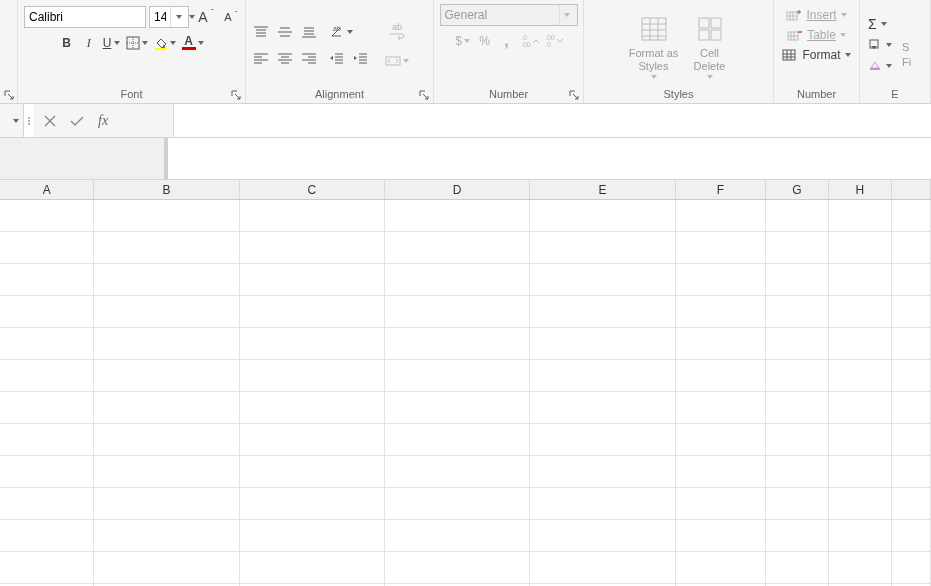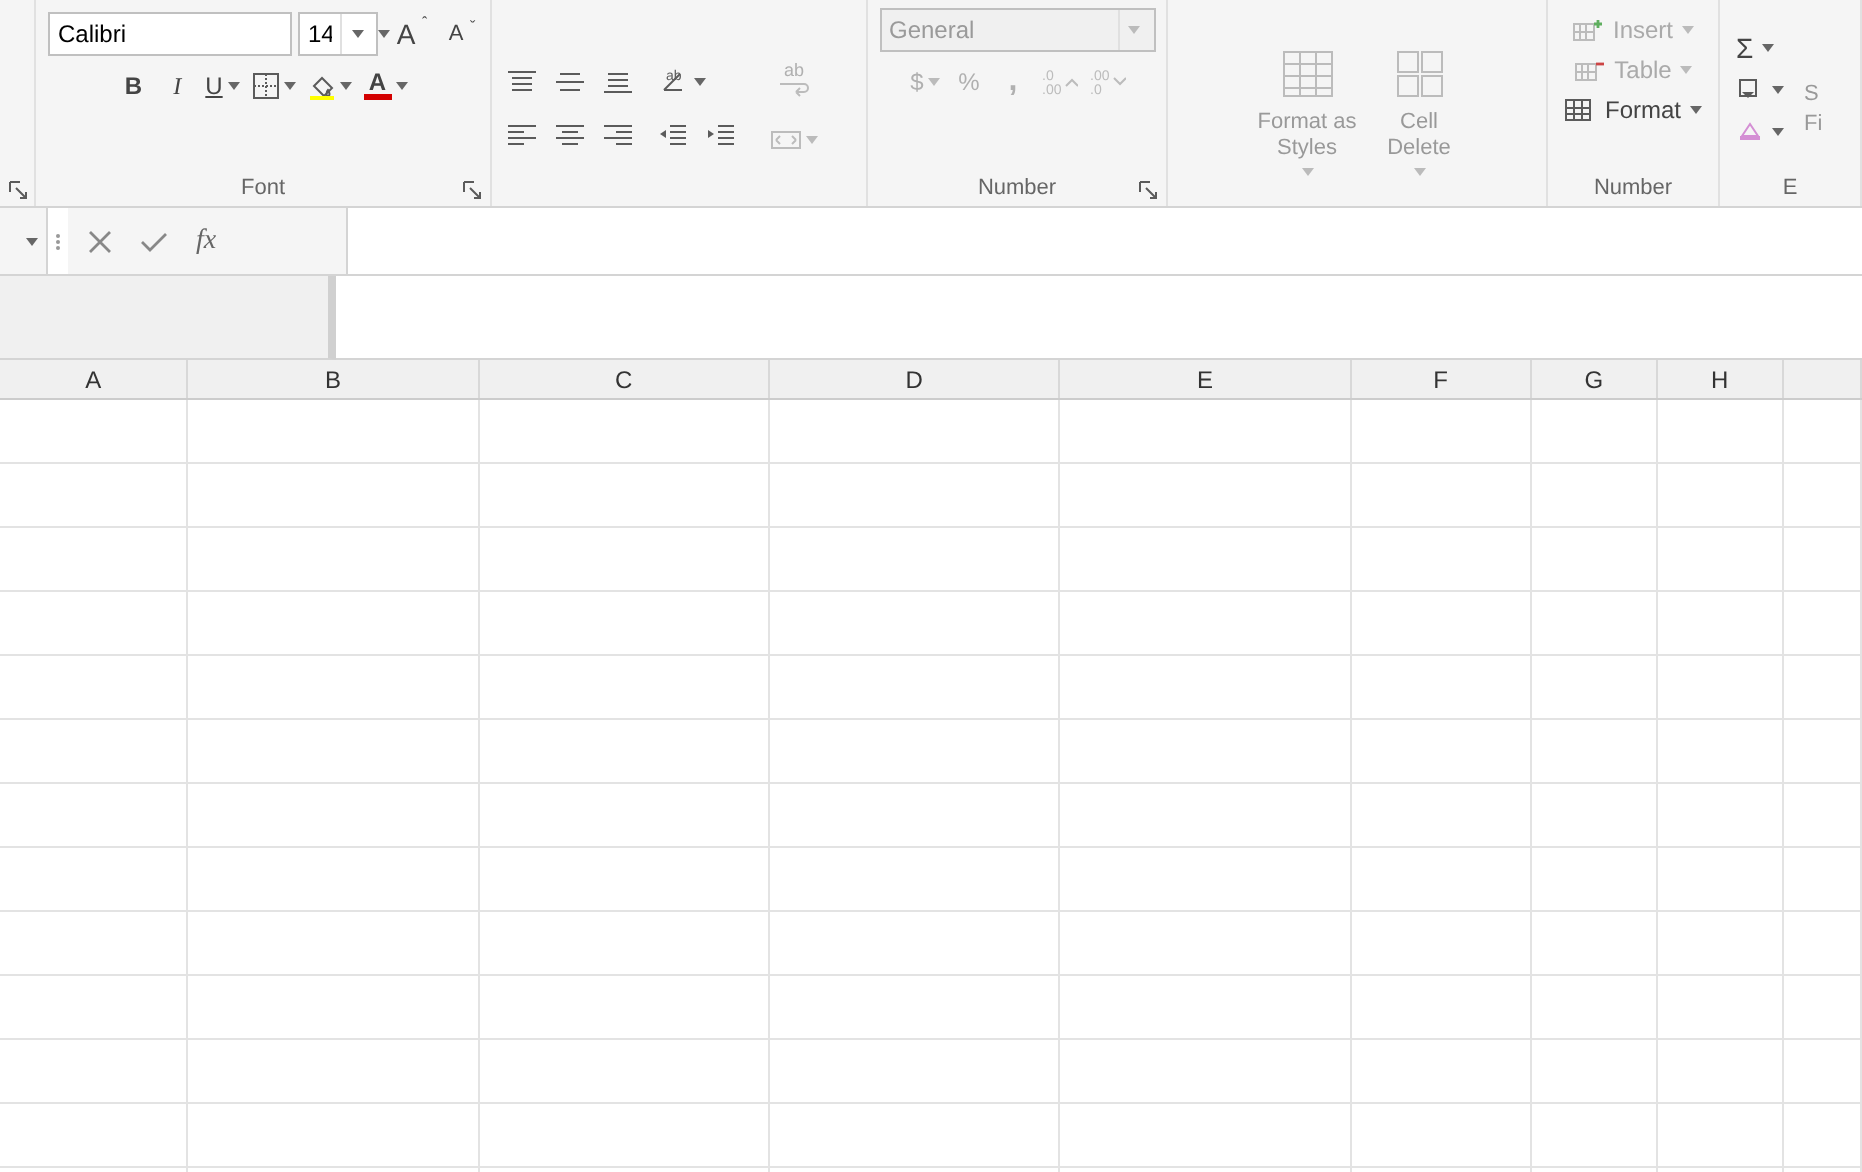--- a/index.html
+++ b/index.html
@@ -27,21 +27,21 @@
 .combo input { border: none; outline: none; font-size: 12px; padding: 0 4px; background: transparent; }
 .combo .caret-box { width: 16px; height: 100%; display: flex; align-items: center; justify-content: center; border-left: 1px solid #e0e0e0; }
 .combo.disabled { background: #f0f0f0; color: #9a9a9a; }
 .combo.disabled input { color: #9a9a9a; }
 
 .big-btn { display: flex; flex-direction: column; align-items: center; justify-content: flex-start; width: 60px; height: 68px; padding: 2px 2px 0 2px; cursor: pointer; color: #999; font-size: 11px; text-align: center; line-height: 1.2; }
 .big-btn .icon { width: 32px; height: 32px; display: flex; align-items: center; justify-content: center; margin-bottom: 2px; }
 .big-btn .lbl { display: flex; align-items: center; gap: 2px; justify-content: center; }
 
 .mini-btn { display: flex; align-items: center; height: 20px; padding: 0 4px; font-size: 12px; color: #444; cursor: pointer; gap: 4px; }
-.mini-btn.disabled { color: #aaa; }
+.mini-btn.disabled { color: #aaa; text-decoration: underline; }
 
 
 .left-sliver { width: 18px; border-right: 1px solid #e1e1e1; display:flex; flex-direction:column; justify-content:flex-end; }
 .left-sliver .dlg-launcher { position: static; align-self: flex-end; margin: 0 2px 2px 0;}
 
 
 .g-font { width: 228px; }
 .g-font .group-body { flex-direction: column; gap: 4px; padding-top: 3px;}
 .font-row1 { display:flex; gap:3px; align-items:center;}
 .font-row2 { display:flex; gap:0; align-items:center;}
@@ -243,20 +243,27 @@
             </svg>
         </button>
         <button class="btn disabled">
           <svg width="16" height="14">
               <rect x="1" y="3" width="14" height="8" class="icon-stroke"></rect>
               <path class="icon-stroke" d="M3 7l2-2m-2 2l2 2M13 7l-2-2m2 2l-2 2"></path>
             </svg>
             <span class="caret disabled"></span>
         </button>
       </div>
+    </div>
+    <div class="group-label"><span>Alignment</span>
+      <div class="dlg-launcher">
+          <svg viewBox="0 0 10 10">
+            <path class="icon-stroke" d="M1 1h5M1 1v5M4 4l5 5M9 6v3h-3"></path>
+          </svg>
+        </div>
     </div>
   </div>
 
   <div class="group g-number">
     <div class="group-body">
       <div class="combo disabled" style="width:138px">
         <input disabled="" style="width: 118px;" value="General">
         <div class="caret-box">
             <span class="caret disabled"></span>
           </div>
@@ -315,20 +322,21 @@
               <rect x="3" y="15" width="10" height="10" fill="#f3e0d9" class="icon-stroke"></rect>
               <rect x="15" y="15" width="10" height="10" fill="#dde5f0" class="icon-stroke"></rect>
             </svg>
           </div>
         <div class="lbl">
             <span>Cell Delete</span>
           </div>
         <span class="caret disabled" style="margin-top:2px"></span>
       </div>
     </div>
+    <div class="group-label"><span>Styles</span></div>
   </div>
 
   <div class="group g-cells">
     <div class="group-body">
       <div class="mini-btn disabled">
         <svg width="16" height="14">
             <rect x="1" y="4" width="10" height="8" class="icon-stroke"></rect>
             <path class="icon-stroke" d="M4 4v8M7 4v8M1 8h10"></path>
             <path d="M13 2v4M11 4h4" stroke="#5fae5f" stroke-width="1.4"></path>
           </svg>

